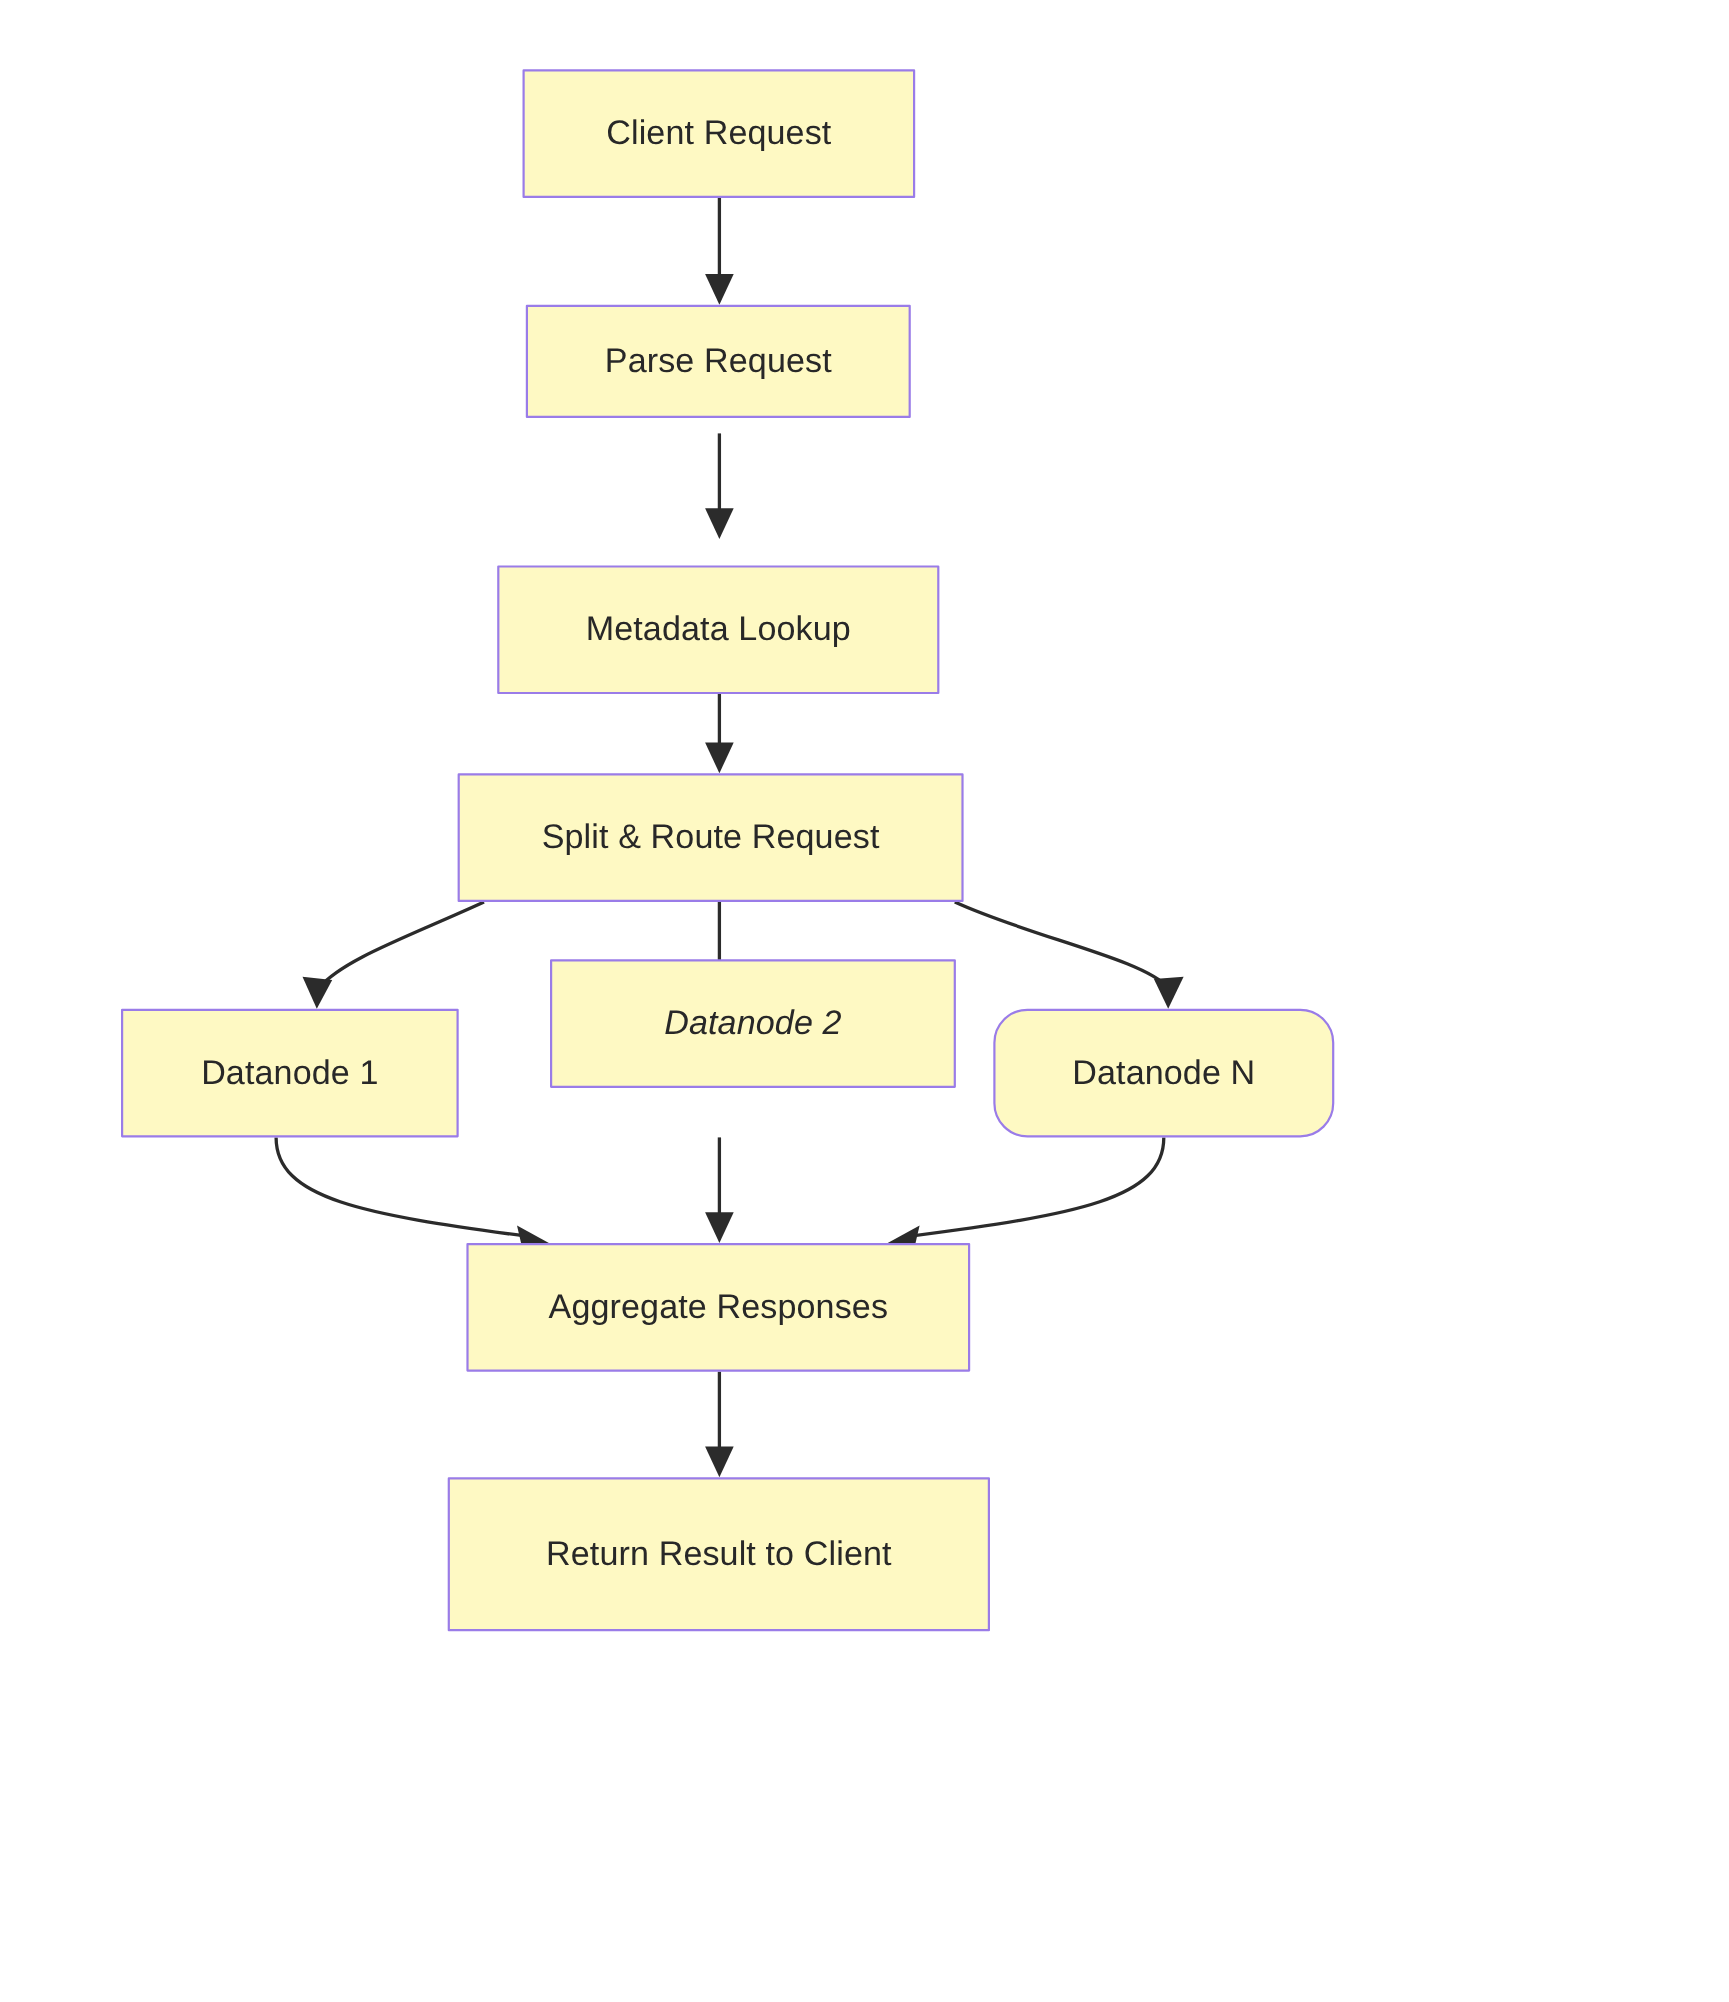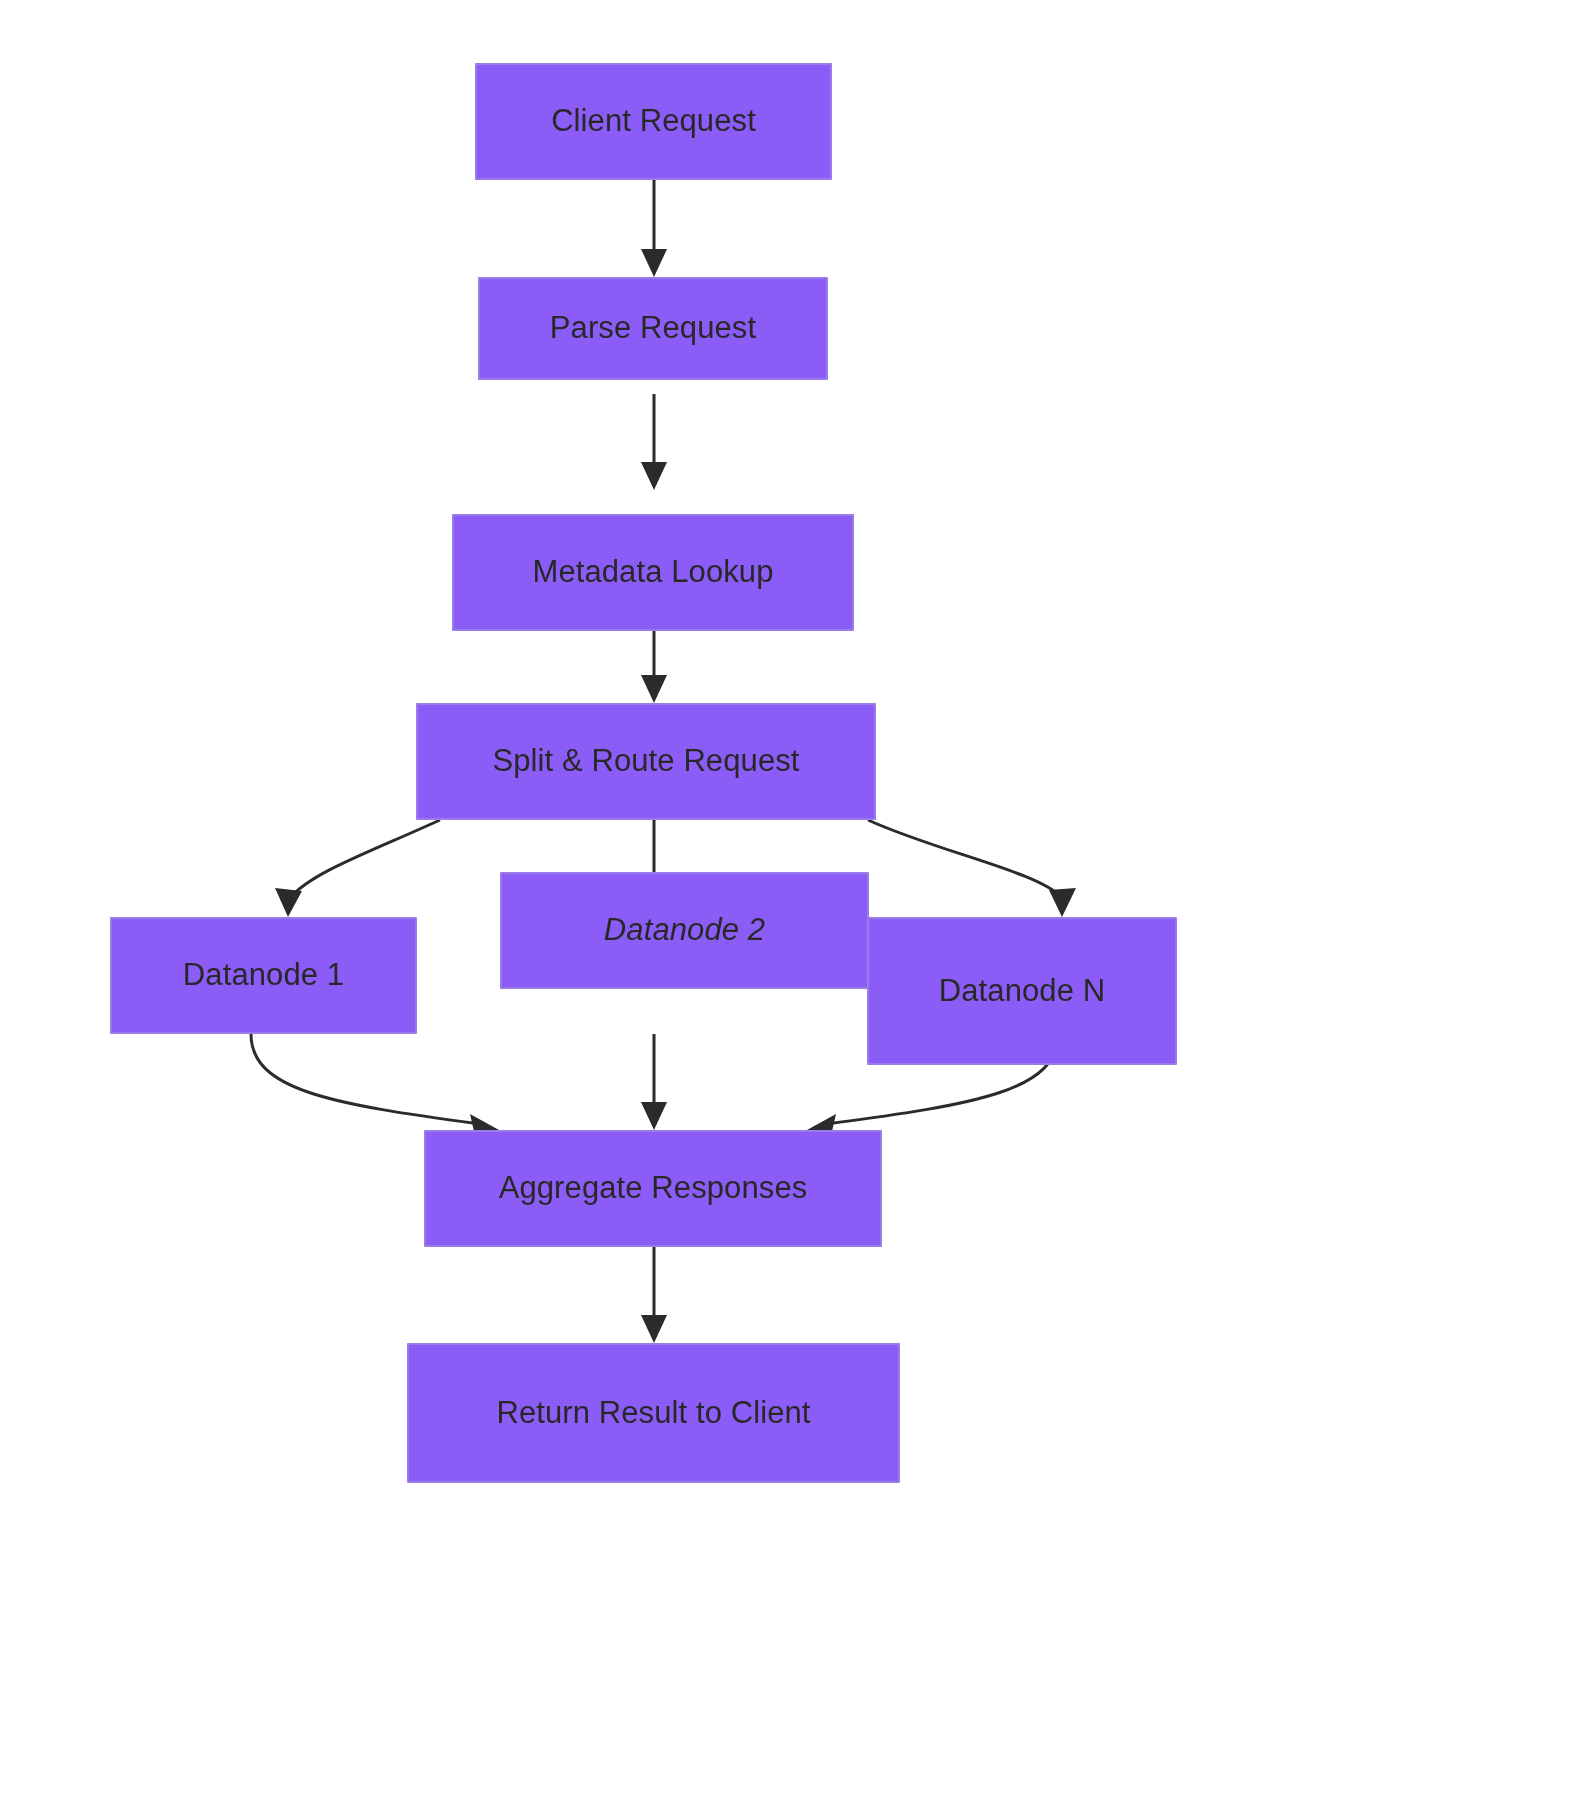--- a/index.html
+++ b/index.html
@@ -22,21 +22,21 @@
     position: absolute;
     left: 0;
     top: 0;
     width: 1572px;
     height: 1820px;
     pointer-events: none;
   }
   .flow-node {
     position: absolute;
     box-sizing: border-box;
-    background: #8b5cf6;
+    background: #fef9c3;
     border: 2px solid #9a7ce8;
     border-radius: 1px;
     display: flex;
     align-items: center;
     justify-content: center;
     z-index: 2;
   }
   .flow-node-label {
     font-family: "Liberation Sans", sans-serif;
     font-size: 31px;
@@ -131,21 +131,21 @@
   </div>
 
   <div class="flow-node" style="left:110px; top:917px; width:307px; height:117px;">
     <span class="flow-node-label">Datanode 1</span>
   </div>
 
   <div class="flow-node" style="left:500px; top:872px; width:369px; height:117px;font-style:italic;">
     <span class="flow-node-label">Datanode 2</span>
   </div>
 
-  <div class="flow-node" style="left:867px; top:917px; width:310px; height:148px;">
+  <div class="flow-node" style="left:903px; top:917px; width:310px; height:117px;border-radius:31px;">
     <span class="flow-node-label">Datanode N</span>
   </div>
 
   <div class="flow-node" style="left:424px; top:1130px; width:458px; height:117px;">
     <span class="flow-node-label">Aggregate Responses</span>
   </div>
 
   <div class="flow-node" style="left:407px; top:1343px; width:493px; height:140px;">
     <span class="flow-node-label">Return Result to Client</span>
   </div>

